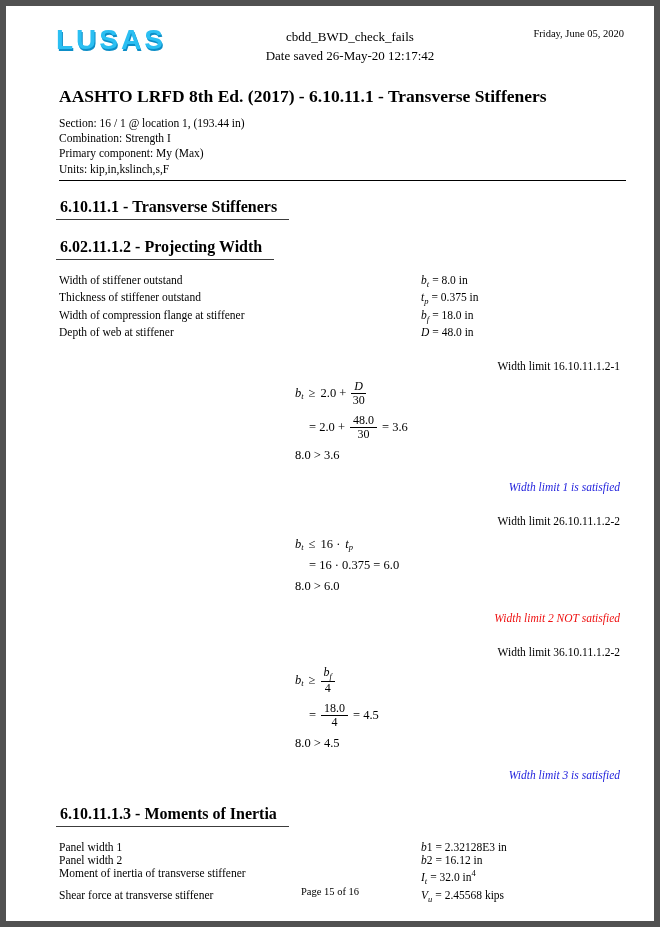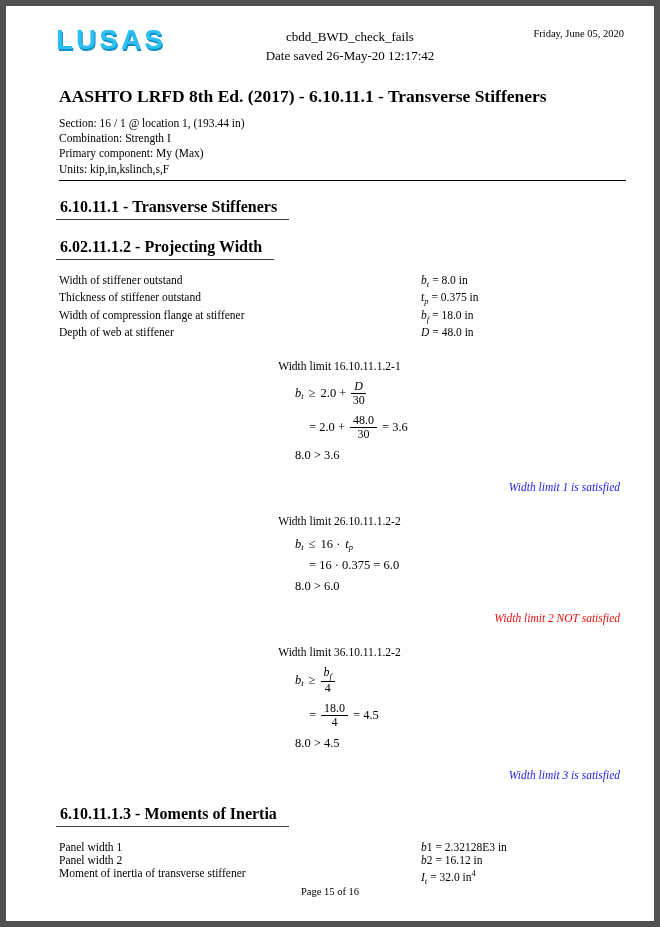--- a/index.html
+++ b/index.html
@@ -36,21 +36,21 @@
   
   .params { margin:14px 34px 0 53px; font-size:11.5px; }
   .param-row { display:flex; line-height:13.2px; }
   .param-label { width:362px; }
   .param-val .pv { margin-left:3px; }
   .var { font-style:italic; }
   sub { font-size:8.5px; }
   sup { font-size:8.5px; }
 
   
-  .limit-row { display:flex; justify-content:center; margin:0 34px 0 53px; font-size:11.5px; }
+  .limit-row { display:flex; justify-content:flex-end; margin:0 34px 0 53px; font-size:11.5px; }
   .limit-ref { }
 
   
   .eq { margin-left:289px; font-size:12.5px; }
   .eqline { display:flex; align-items:center; gap:5px; }
   .mvar { display:inline-flex; align-items:flex-end; }
   .frac { display:inline-flex; flex-direction:column; align-items:center; line-height:1.12; font-size:12px; }
   .frac .top { border-bottom:1px solid #000; padding:0 3px; }
   .l2 { margin-left:14px; }
   .verdict { text-align:right; margin:0 34px 0 0; font-size:11.5px; font-style:italic; }
@@ -200,16 +200,20 @@
       <span class="param-val"><span class="var">b</span><span>1</span><span class="pv">= 2.32128E3 in</span></span>
     </div>
     <div class="param-row">
       <span class="param-label">Panel width 2</span>
       <span class="param-val"><span class="var">b</span><span>2</span><span class="pv">= 16.12 in</span></span>
     </div>
     <div class="param-row">
       <span class="param-label">Moment of inertia of transverse stiffener</span>
       <span class="param-val"><span class="var">I</span><sub class="var">t</sub><span class="pv">= 32.0 in</span><sup>4</sup></span>
     </div>
+    <div class="param-row">
+      <span class="param-label">Shear force at transverse stiffener</span>
+      <span class="param-val"><span class="var">V</span><sub class="var">u</sub><span class="pv">= 2.45568 kips</span></span>
+    </div>
   </div>
 
   <div class="footer">Page 15 of 16</div>
 </div>
 
 </body></html>

